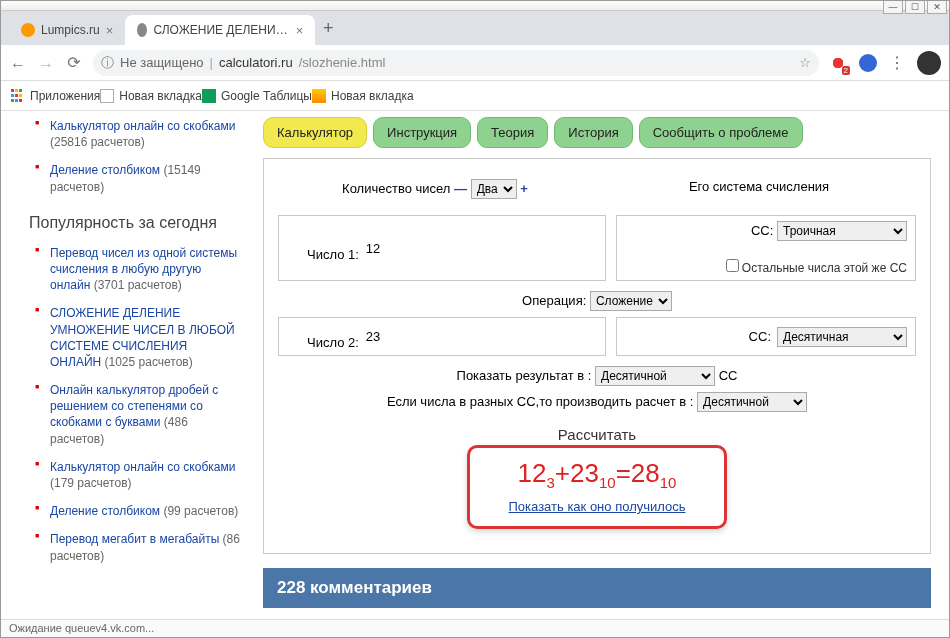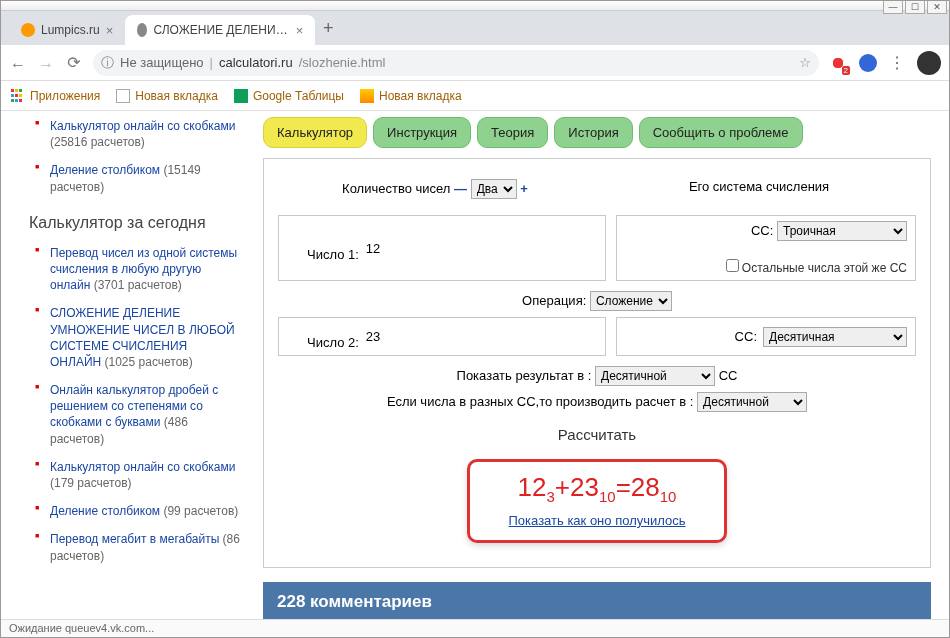--- a/index.html
+++ b/index.html
@@ -25,21 +25,21 @@
 .url-bar { flex: 1; display: flex; align-items: center; gap: 6px; padding: 4px 8px; border-radius: 14px; background: #f1f3f4; font-size: 13px; color: #555; }
 .insecure { color: #666; font-size: 13px; }
 .url-host { color: #333; }
 .url-path { color: #888; }
 .right-icons { display: flex; align-items: center; gap: 12px; }
 .ext-icon { width: 18px; height: 18px; border-radius: 3px; position: relative; }
 .badge { position: absolute; bottom: -3px; right: -3px; background: #d33; color: #fff; font-size: 8px; padding: 0 2px; border-radius: 2px; }
 .avatar { width: 24px; height: 24px; border-radius: 50%; background: #333; }
 
 
-.bookmarks { display: flex; align-items: center; height: 30px; padding: 0 10px; gap: 16px; border-bottom: 1px solid #e0e0e0; font-size: 12px; color: #a16207; }
+.bookmarks { display: flex; align-items: center; height: 30px; padding: 0 10px; border-bottom: 1px solid #e0e0e0; font-size: 12px; color: #404040; }
 .bm-item { display: flex; align-items: center; gap: 5px; }
 .bm-icon { width: 14px; height: 14px; }
 
 
 .page { display: flex; height: calc(638px - 10px - 34px - 36px - 30px - 20px); overflow: hidden; }
 
 
 .sidebar { width: 258px; padding: 4px 18px 0 38px; font-size: 12px; overflow-y: auto; }
 .sidebar-item { position: relative; padding: 3px 0 3px 11px; margin-bottom: 6px; line-height: 1.35; }
 .sidebar-item::before { content: "■"; position: absolute; left: -4px; top: 3px; color: #d00; font-size: 7px; }
@@ -57,21 +57,21 @@
 .row { display: flex; gap: 10px; margin-bottom: 10px; align-items: stretch; }
 .col { flex: 1; text-align: center; }
 .cell { border: 1px solid #c8c8c8; padding: 5px 8px; display: flex; align-items: center; justify-content: flex-end; gap: 6px; font-size: 13px; }
 .cell label { margin-right: auto; margin-left: 20px; margin-top: 12px; }
 .cell input[type=text] { border: none; outline: none; flex: 1; font-size: 13px; padding: 1px; }
 select { border: 1px solid #aaa; font-size: 12px; padding: 1px; }
 .center-row { text-align: center; font-size: 13px; margin: 6px 0; }
 .minus, .plus { color: #1a47a3; cursor: pointer; font-weight: bold; }
 .chk-row { font-size: 12px; color: #333; }
 
-.calc-label { text-align: center; font-size: 15px; margin: 14px 0 16px; color: #333; }
+.calc-label { text-align: center; font-size: 15px; margin: 14px 0 2px; color: #333; }
 .result-box { border: 3px solid #d33; border-radius: 10px; margin: 0 auto 10px; width: 260px; padding: 10px 14px 12px; text-align: center; box-shadow: 0 3px 6px rgba(0,0,0,.15); }
 .equation { font-size: 26px; color: #d22; }
 .equation sub { font-size: 15px; }
 .show-how { color: #1a47a3; text-decoration: underline; font-size: 13px; display: inline-block; margin-top: 8px; }
 
 .comments-bar { background: #4a76a8; color: #fff; padding: 10px 14px; font-size: 17px; font-weight: bold; margin-top: 14px; }
 
 
 .status-bar { height: 20px; border-top: 1px solid #ddd; font-size: 11px; color: #666; padding: 2px 8px; background: #fafafa; }
 
@@ -149,21 +149,21 @@
   <div class="bm-item">
       <span class="bm-icon" style="background:linear-gradient(#fc0,#f80)"></span>
       <span>Новая вкладка</span>
     </div>
 </div>
 
 <div class="page">
   <div class="sidebar">
     <div class="sidebar-item"><a>Калькулятор онлайн со скобками</a> <span class="count">(25816 расчетов)</span></div>
     <div class="sidebar-item"><a>Деление столбиком</a> <span class="count">(15149 расчетов)</span></div>
-    <h3>Калькулятор за сегодня</h3>
+    <h3>Популярность за сегодня</h3>
     <div class="sidebar-item"><a>Перевод чисел из одной системы счисления в любую другую онлайн</a> <span class="count">(3701 расчетов)</span></div>
     <div class="sidebar-item"><a>СЛОЖЕНИЕ ДЕЛЕНИЕ УМНОЖЕНИЕ ЧИСЕЛ В ЛЮБОЙ СИСТЕМЕ СЧИСЛЕНИЯ ОНЛАЙН</a> <span class="count">(1025 расчетов)</span></div>
     <div class="sidebar-item"><a>Онлайн калькулятор дробей с решением со степенями со скобками с буквами</a> <span class="count">(486 расчетов)</span></div>
     <div class="sidebar-item"><a>Калькулятор онлайн со скобками</a> <span class="count">(179 расчетов)</span></div>
     <div class="sidebar-item"><a>Деление столбиком</a> <span class="count">(99 расчетов)</span></div>
     <div class="sidebar-item"><a>Перевод мегабит в мегабайты</a> <span class="count">(86 расчетов)</span></div>
   </div>
 
   <div class="main">
     <div class="tabs-nav">
@@ -201,21 +201,21 @@
         <select><option>Сложение</option></select>
       </div>
 
       <div class="row">
         <div class="cell" style="flex:1.1">
             <label>Число 2:</label>
             <input type="text" value="23" style="">
           </div>
         <div class="cell" style="flex:1">
             <span>СС:</span> 
-            <select style="width:144px"><option>Десятичная</option></select>
+            <select style="width:130px"><option>Десятичная</option></select>
           </div>
       </div>
 
       <div class="center-row">
         <span>Показать результат в :</span>
         <select style="width:120px"><option>Десятичной</option></select>
         <span>СС</span>
       </div>
 
       <div class="center-row">

